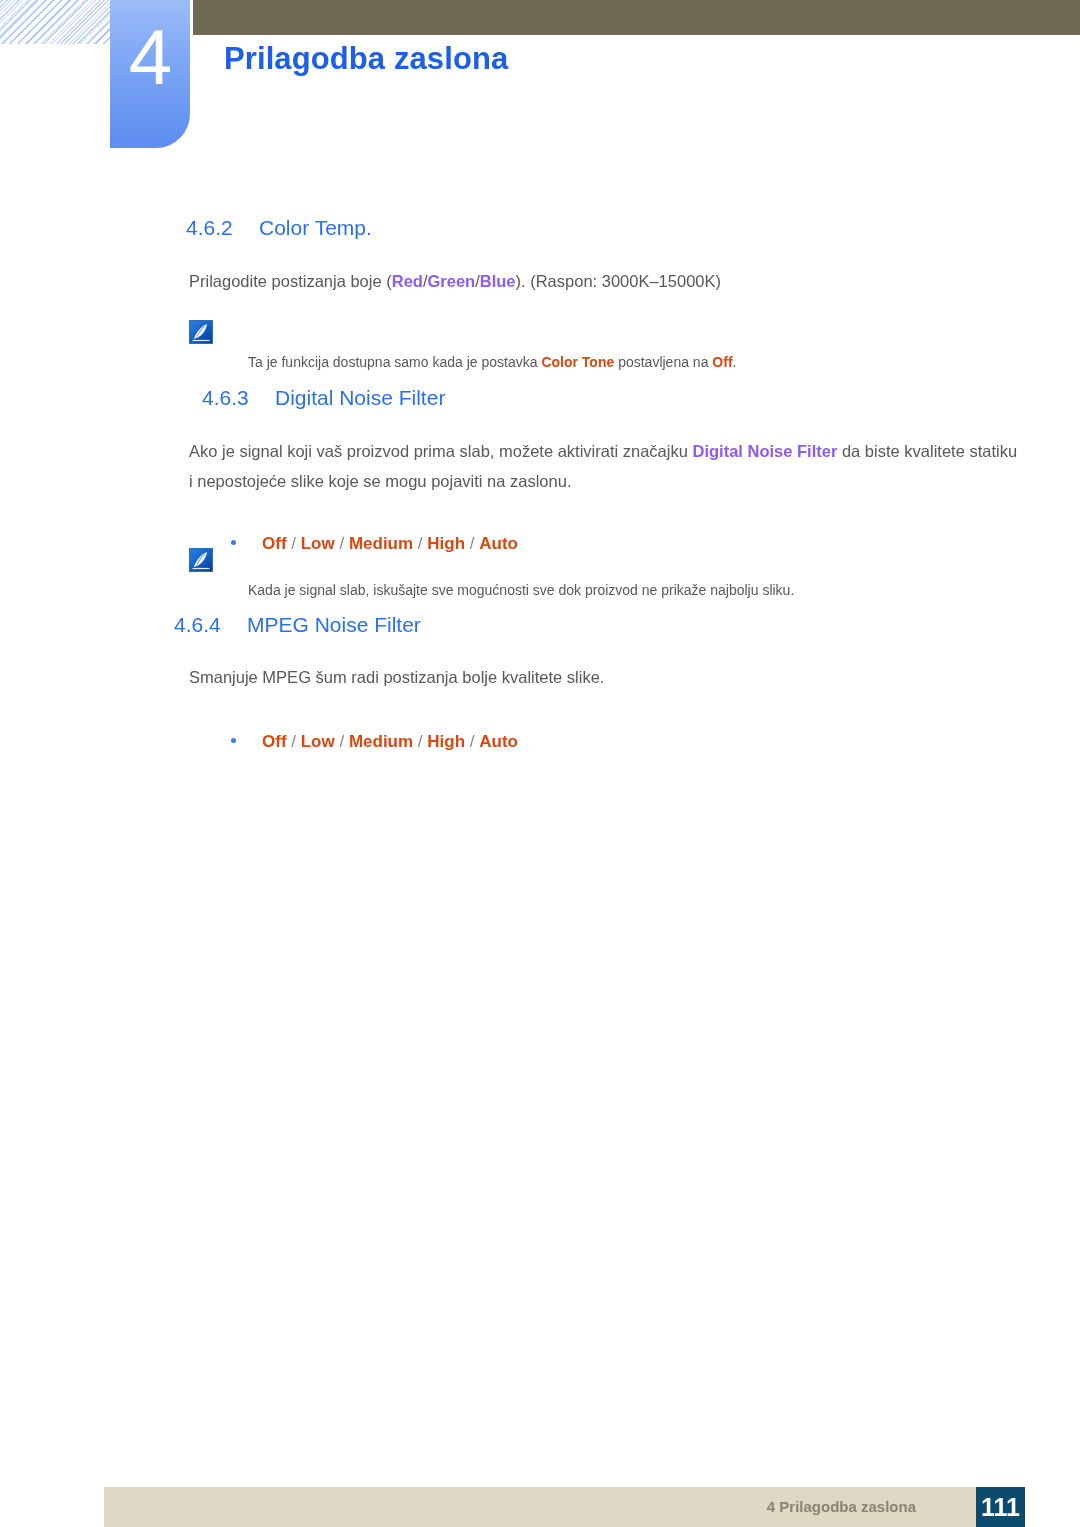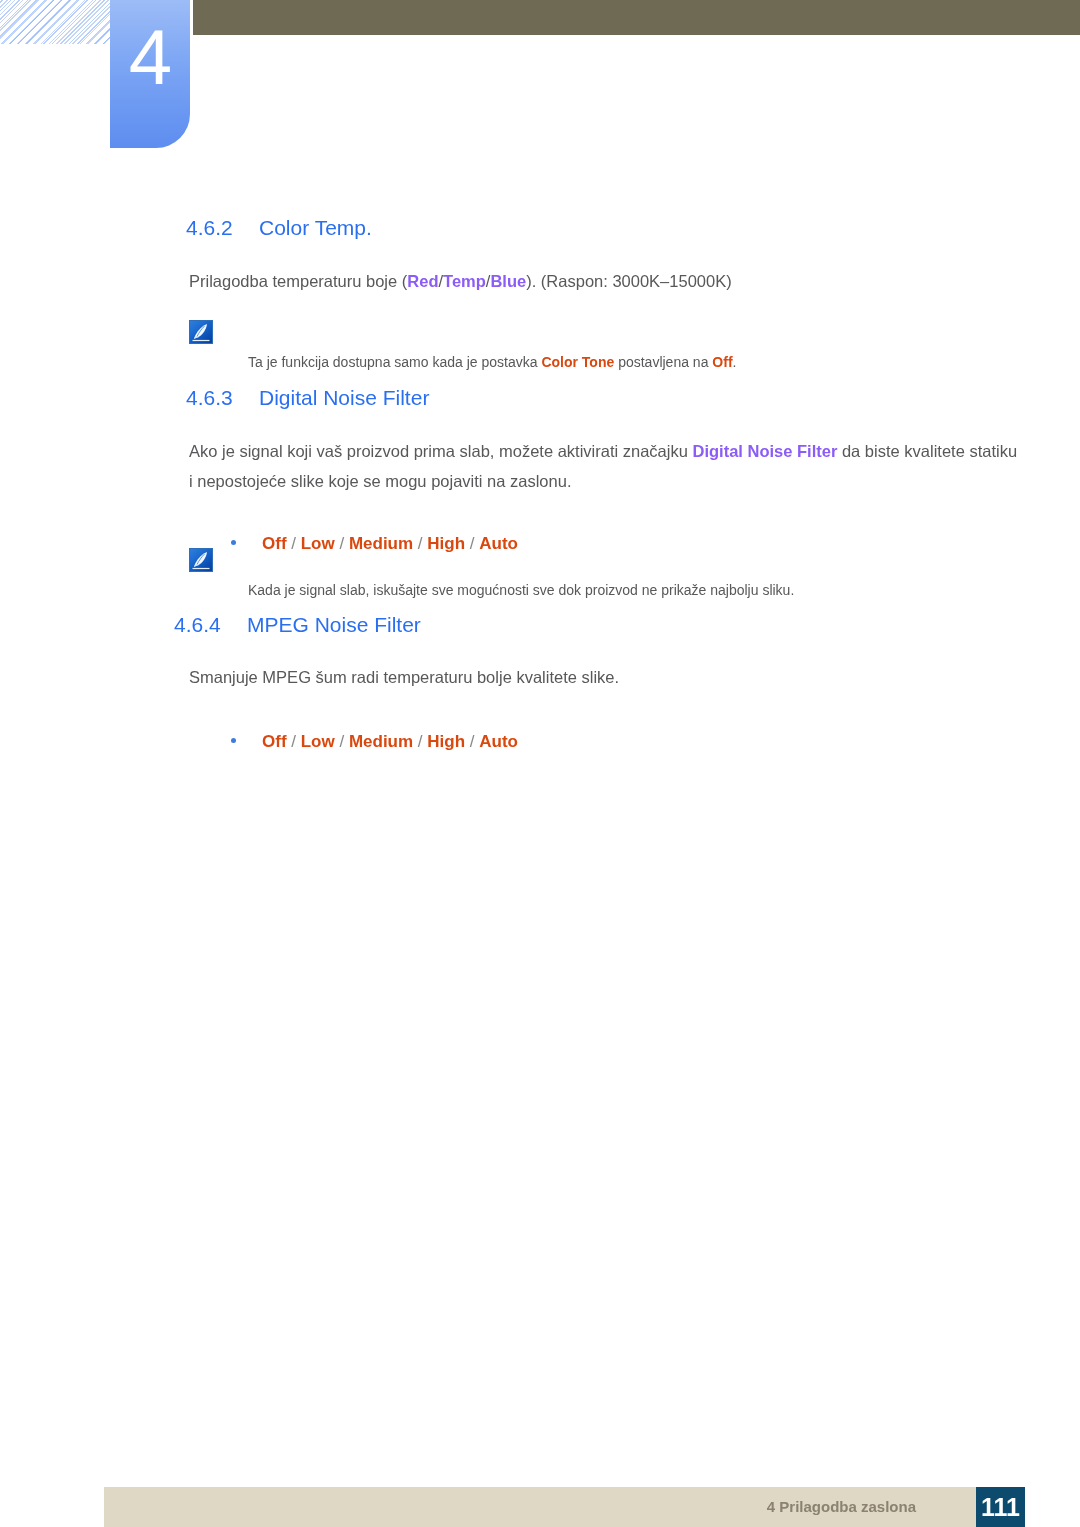--- a/index.html
+++ b/index.html
@@ -204,47 +204,48 @@
 </head>
 <body>
 
 <div class="header">
   <div class="hatch"></div>
   <div class="hatch2"></div>
   <div class="olive-bar"></div>
   <div class="chapter-tab">
     <div class="chapter-num">4</div>
   </div>
+  <div class="chapter-title">Prilagodba zaslona</div>
 </div>
 
 <div class="content">
 
   <div class="h2" style="top:216px; left:186px;">
     <span class="num">4.6.2</span><span>Color Temp.</span>
   </div>
 
   <div class="para" style="top:266px; left:189px; width:830px;">
-    <span>Prilagodba temperaturu boje (</span><b class="org">Red</b><span class="sep">/</span><b class="org">Temp</b><span class="sep">/</span><b class="org">Blue</b><span>). (Raspon: 3000K–15000K)</span>
+    <span>Prilagodite postizanja boje (</span><b class="org">Red</b><span class="sep">/</span><b class="org">Green</b><span class="sep">/</span><b class="org">Blue</b><span>). (Raspon: 3000K–15000K)</span>
   </div>
 
   <div class="note" style="top:318px; left:189px; width:820px;">
     <div class="note-icon">
       <svg width="22" height="22" viewBox="0 0 22 22">
         <path d="M17 3 C12 5 8 9 5.5 14 L4 17.5 L8.5 16 C13 13.5 16 9 17 3 Z" fill="#ffffff" opacity="0.95"></path>
         <path d="M4 17.5 L9 15.5" stroke="#cfe2ff" stroke-width="0.9" fill="none"></path>
         <path d="M14.5 5 C11.5 8 9 11.5 7 15.5" stroke="#2f7ddb" stroke-width="0.8" fill="none"></path>
         <path d="M2.5 19.5 L19.5 19.5" stroke="#ffffff" stroke-width="1.2" fill="none" opacity="0.9"></path>
       </svg>
     </div>
     <div class="note-text">
       <span>Ta je funkcija dostupna samo kada je postavka </span><b class="org">Color Tone</b><span> postavljena na </span><b class="org">Off</b><span>.</span>
     </div>
   </div>
 
-  <div class="h2" style="top:386px; left:186px;">
+  <div class="h2" style="top:386px; left:202px;">
     <span class="num">4.6.3</span><span>Digital Noise Filter</span>
   </div>
 
   <div class="para" style="top:436px; left:189px; width:830px;">
     <span>Ako je signal koji vaš proizvod prima slab, možete aktivirati značajku </span><b class="org">Digital Noise Filter</b><span> da biste kvalitete</span>
     <span>statiku i nepostojeće slike koje se mogu pojaviti na zaslonu.</span>
   </div>
 
   <div class="bullet-row" style="top:500px; left:231px;">
     <span class="bullet-dot"></span><span class="bullet-label"><span style="color: rgb(217, 72, 15);">Off</span><span class="slash"> / </span><span style="color: rgb(217, 72, 15);">Low</span><span class="slash"> / </span><span style="color: rgb(217, 72, 15);">Medium</span><span class="slash"> / </span><span style="color: rgb(217, 72, 15);">High</span><span class="slash"> / </span><span style="color: rgb(217, 72, 15);">Auto</span></span>
@@ -259,21 +260,21 @@
         <path d="M2.5 19.5 L19.5 19.5" stroke="#ffffff" stroke-width="1.2" fill="none" opacity="0.9"></path>
       </svg>
     </div>
     <div class="note-text">Kada je signal slab, iskušajte sve mogućnosti sve dok proizvod ne prikaže najbolju sliku.</div>
   </div>
 
   <div class="h2" style="top:613px; left:174px;">
     <span class="num">4.6.4</span><span>MPEG Noise Filter</span>
   </div>
 
-  <div class="para" style="top:662px; left:189px; width:830px;">Smanjuje MPEG šum radi temperaturu bolje kvalitete slike.</div>
+  <div class="para" style="top:662px; left:189px; width:830px;">Smanjuje MPEG šum radi postizanja bolje kvalitete slike.</div>
 
   <div class="bullet-row" style="top:698px; left:231px;">
     <span class="bullet-dot"></span><span class="bullet-label"><span style="color: rgb(217, 72, 15);">Off</span><span class="slash"> / </span><span style="color: rgb(217, 72, 15);">Low</span><span class="slash"> / </span><span style="color: rgb(217, 72, 15);">Medium</span><span class="slash"> / </span><span style="color: rgb(217, 72, 15);">High</span><span class="slash"> / </span><span style="color: rgb(217, 72, 15);">Auto</span></span>
   </div>
 
 </div>
 
 <div class="footer-bar">
   <div class="footer-text">4 Prilagodba zaslona</div>
 </div>

